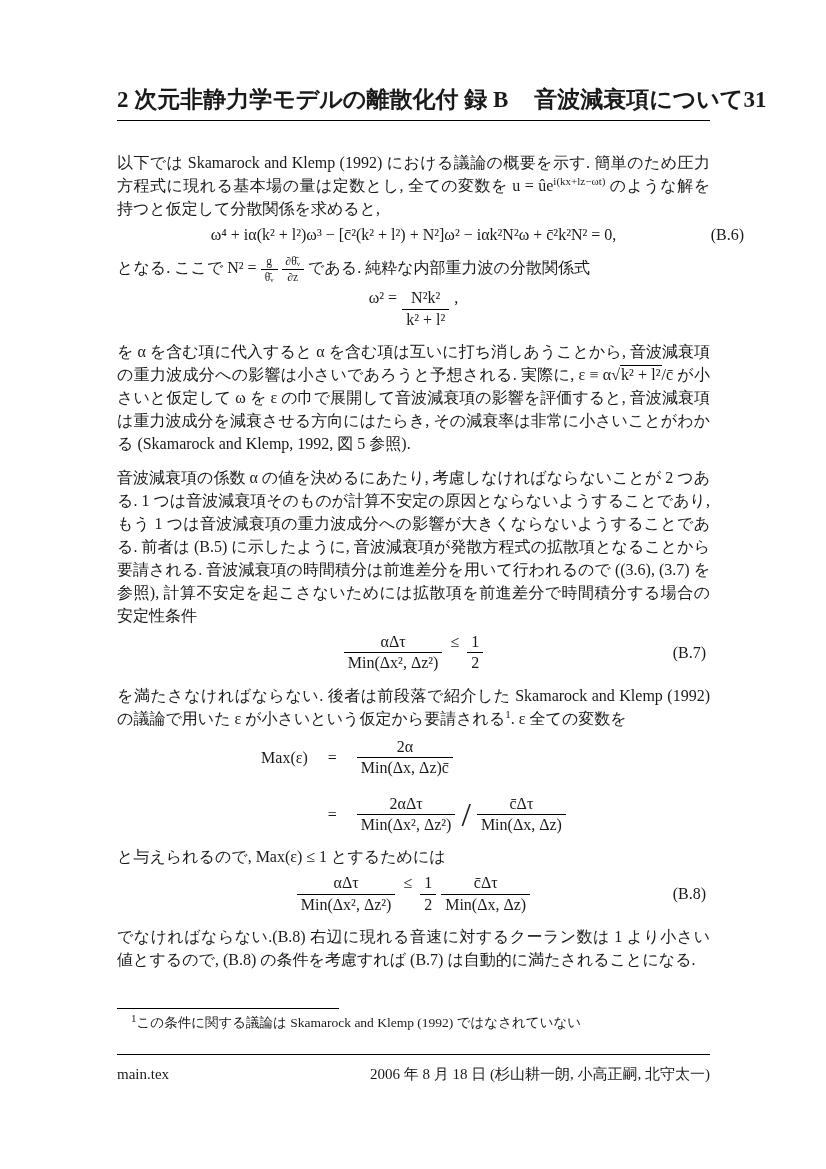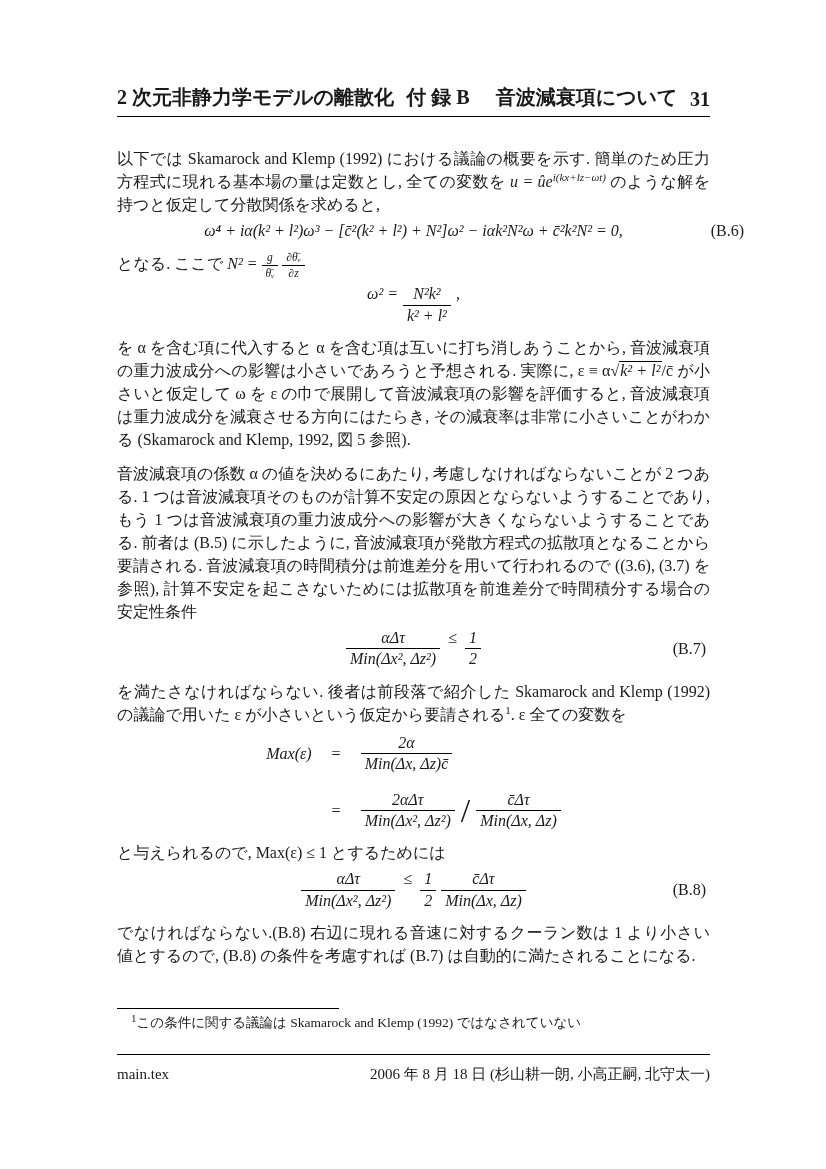--- a/index.html
+++ b/index.html
@@ -12,38 +12,38 @@
     overflow:hidden;
     box-sizing:border-box;
   }
   .column{
     position:absolute;
     left:117px;top:84px;
     width:593px;
   }
   
   .header-row{
-    display:flex;align-items:flex-end;
-    font-size:20px;font-weight:bold;
+    display:flex;align-items:center;
+    font-size:23px;font-weight:bold;
     white-space:nowrap;
   }
   .header-left{flex:0 0 auto;}
   .header-center{flex:1 1 auto;text-align:center;}
   .header-center .appendix-title{margin-left:26px;}
   .header-pageno{flex:0 0 auto;font-weight:bold;}
   .header-rule{border-bottom:1.5px solid #000;margin-top:5px;margin-bottom:0;}
   
   .body-text{
     margin-top:30px;
     font-size:16px;line-height:23px;
     text-align:justify;
   }
   .para{margin:0 0 11px 0;}
   .para.tight{margin-bottom:0;}
-  .mi{font-style:italic;}
+  .mi{}
   sup{font-size:11px;line-height:0;}
   
   .eq-row{
     position:relative;
     margin:6px 0 11px 0;
     text-align:center;
     font-size:16px;
     line-height:normal;
   }
   .eq-inner{display:inline-flex;gap:5px;}
@@ -94,21 +94,21 @@
 
       <p class="para tight"><span>以下では Skamarock and Klemp (1992) における議論の概要を示す. 簡単のため圧力方程式に現れる基本場の量は定数とし, 全ての変数を </span><span class="mi"><span>u = ûe</span><sup>i(kx+lz−ωt)</sup></span><span> のような解を持つと仮定して分散関係を求めると,</span></p>
 
       <div class="eq-row" style="">
         <span class="mi">ω⁴ + iα(k² + l²)ω³ − [c̄²(k² + l²) + N²]ω² − iαk²N²ω + c̄²k²N² = 0,</span>
         <span class="eq-tag" style="right:-34px;">(B.6)</span>
       </div>
 
       <p class="para tight"><span>となる. ここで </span><span class="mi"><span>N² =</span>
         <span class="frac small"><span class="num">g</span><span class="den">θ̄ᵥ</span></span>
-        <span class="frac small"><span class="num">∂θ̄ᵥ</span><span class="den">∂z</span></span></span></p>
+        <span class="frac small"><span class="num">∂θ̄ᵥ</span><span class="den">∂z</span></span></span><span> である. 純粋な内部重力波の分散関係式</span></p>
 
       <div class="eq-row">
         <span class="eq-inner">
           <span class="mi">ω² =</span>
           <span class="frac mi">
               <span class="num">N²k²</span>
               <span class="den">k² + l²</span>
             </span>
             <span class="mi">,</span>
         </span>

